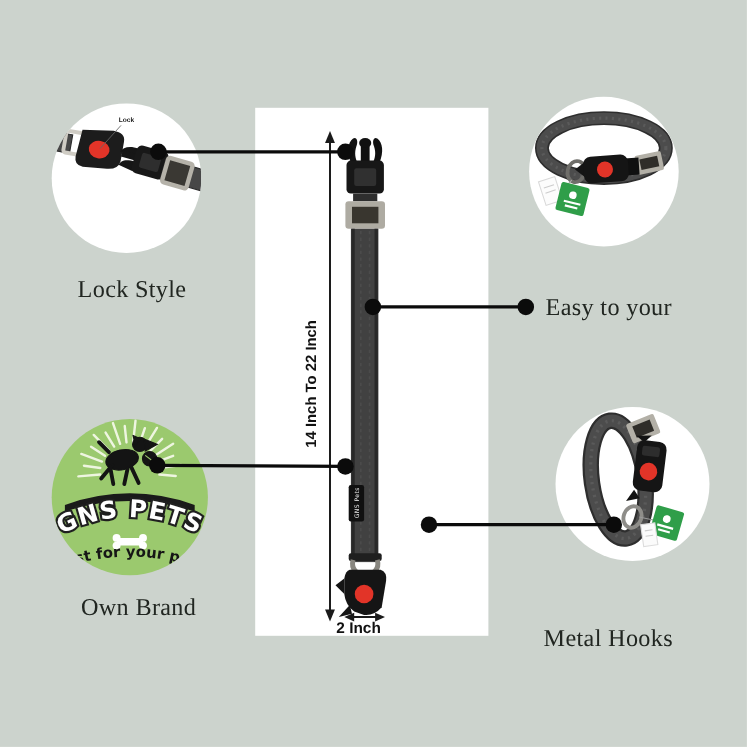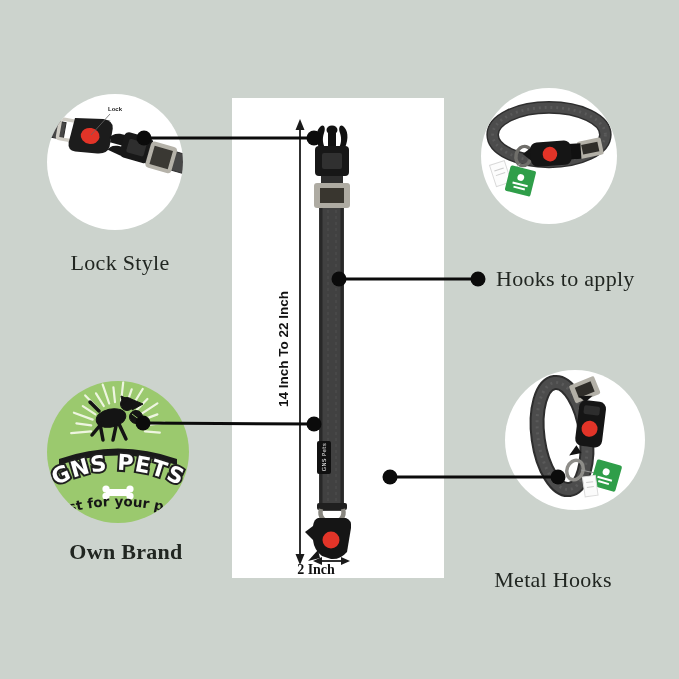--- a/index.html
+++ b/index.html
@@ -17,31 +17,31 @@
   .c-flat{left:481px;top:88px;width:136px;height:136px;background:#ffffff;}
   .c-brand{left:47px;top:381px;width:142px;height:142px;background:#9bc96e;}
   .c-side{left:505px;top:370px;width:140px;height:140px;background:#ffffff;}
   .overlay{position:absolute;left:0;top:0;width:679px;height:679px;pointer-events:none;}
   .label{
     position:absolute;color:#212621;font-size:22px;letter-spacing:0.3px;
     text-align:center;white-space:nowrap;
   }
   .lbl-clasp{left:20px;top:250px;width:200px;}
   .lbl-easy{left:496px;top:266px;width:183px;text-align:left;}
-  .lbl-brand{left:26px;top:539px;width:200px;font-weight:bold;}
+  .lbl-brand{left:26px;top:539px;width:200px;}
   .lbl-hooks{left:453px;top:527px;width:200px;margin-top:40px;}
   .dim{
     position:absolute;color:#111;font-family:"Liberation Sans",sans-serif;
     font-weight:bold;white-space:nowrap;
   }
   .dim-length{
     left:283px;top:349px;font-size:13.5px;
     transform:translate(-50%,-50%) rotate(-90deg);
   }
-  .dim-width{left:276px;top:562px;width:80px;font-size:14px;text-align:center;font-family:Liberation Serif, serif;}
+  .dim-width{left:286px;top:562px;width:80px;font-size:14px;text-align:center;}
   .rays line{stroke:#eef5e0;stroke-width:2.2;stroke-linecap:round;}
   .logo-title{
     font-family:"DejaVu Sans",sans-serif;font-weight:bold;font-size:22px;
     fill:#ffffff;stroke:#1f1f1f;stroke-width:4px;paint-order:stroke;letter-spacing:1px;
   }
   .logo-tag{
     font-family:"DejaVu Sans",sans-serif;font-weight:bold;font-size:13.5px;fill:#161616;
   }
   .strap-tag-text{
     font-family:"DejaVu Sans",sans-serif;font-size:5.5px;fill:#e9e9e9;letter-spacing:0.4px;
@@ -241,19 +241,19 @@
       <circle cx="339" cy="279" r="7.5"></circle>
       <circle cx="478" cy="279" r="7.5"></circle>
       <circle cx="143" cy="423" r="7.5"></circle>
       <circle cx="314" cy="424" r="7.5"></circle>
       <circle cx="390" cy="477" r="7.5"></circle>
       <circle cx="558" cy="477" r="7.5"></circle>
     </g>
   </svg>
 
   <div class="label lbl-clasp">Lock Style</div>
-  <div class="label lbl-easy">Hooks to apply</div>
+  <div class="label lbl-easy">Easy to your</div>
   <div class="label lbl-brand">Own Brand</div>
   <div class="label lbl-hooks">Metal Hooks</div>
   <div class="dim dim-length">14 Inch To 22 Inch</div>
   <div class="dim dim-width">2 Inch</div>
 
 </div>
 
 </body></html>

